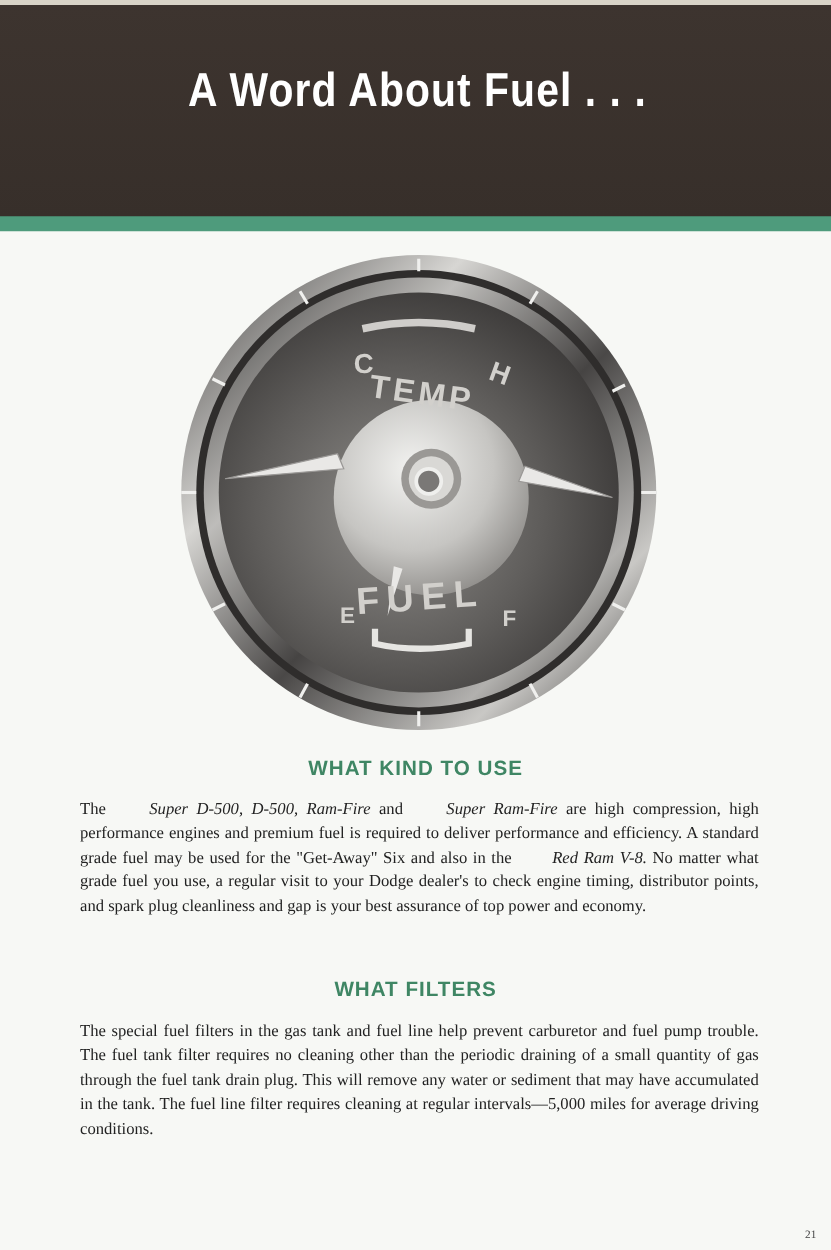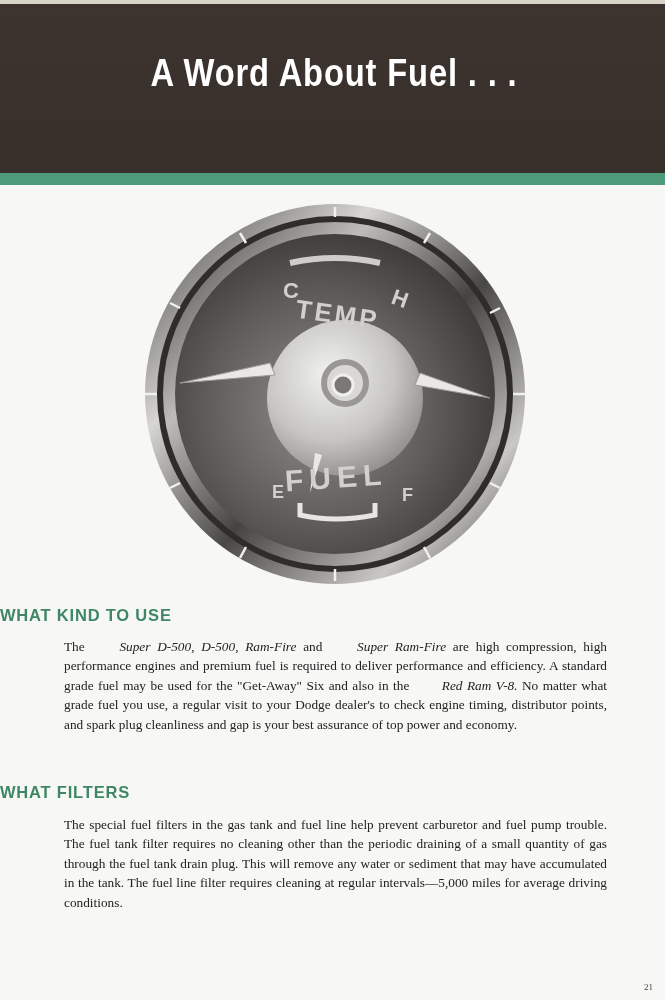--- a/index.html
+++ b/index.html
@@ -33,21 +33,21 @@
   .green-band {
     position: absolute; left: 0; top: 173px; width: 665px; height: 12px;
     background: #4e9b7c;
   }
   .gauge-wrap {
     position: absolute; left: 140px; top: 203px; width: 390px; height: 382px;
   }
   .gauge-wrap svg { width: 390px; height: 382px; display: block; }
 
   .section-heading {
-    position: absolute; left: 0; width: 665px; text-align: left;
+    position: absolute; left: 0; width: 665px; text-align: center;
     color: #3f8664;
     font-family: "Liberation Sans", "DejaVu Sans", sans-serif;
     font-weight: bold; font-size: 16.5px; letter-spacing: 0.8px;
   }
   .body-text {
     position: absolute; left: 64px; width: 543px;
     color: #222;
     font-size: 13.3px;
     line-height: 19.4px;
     text-align: justify;

